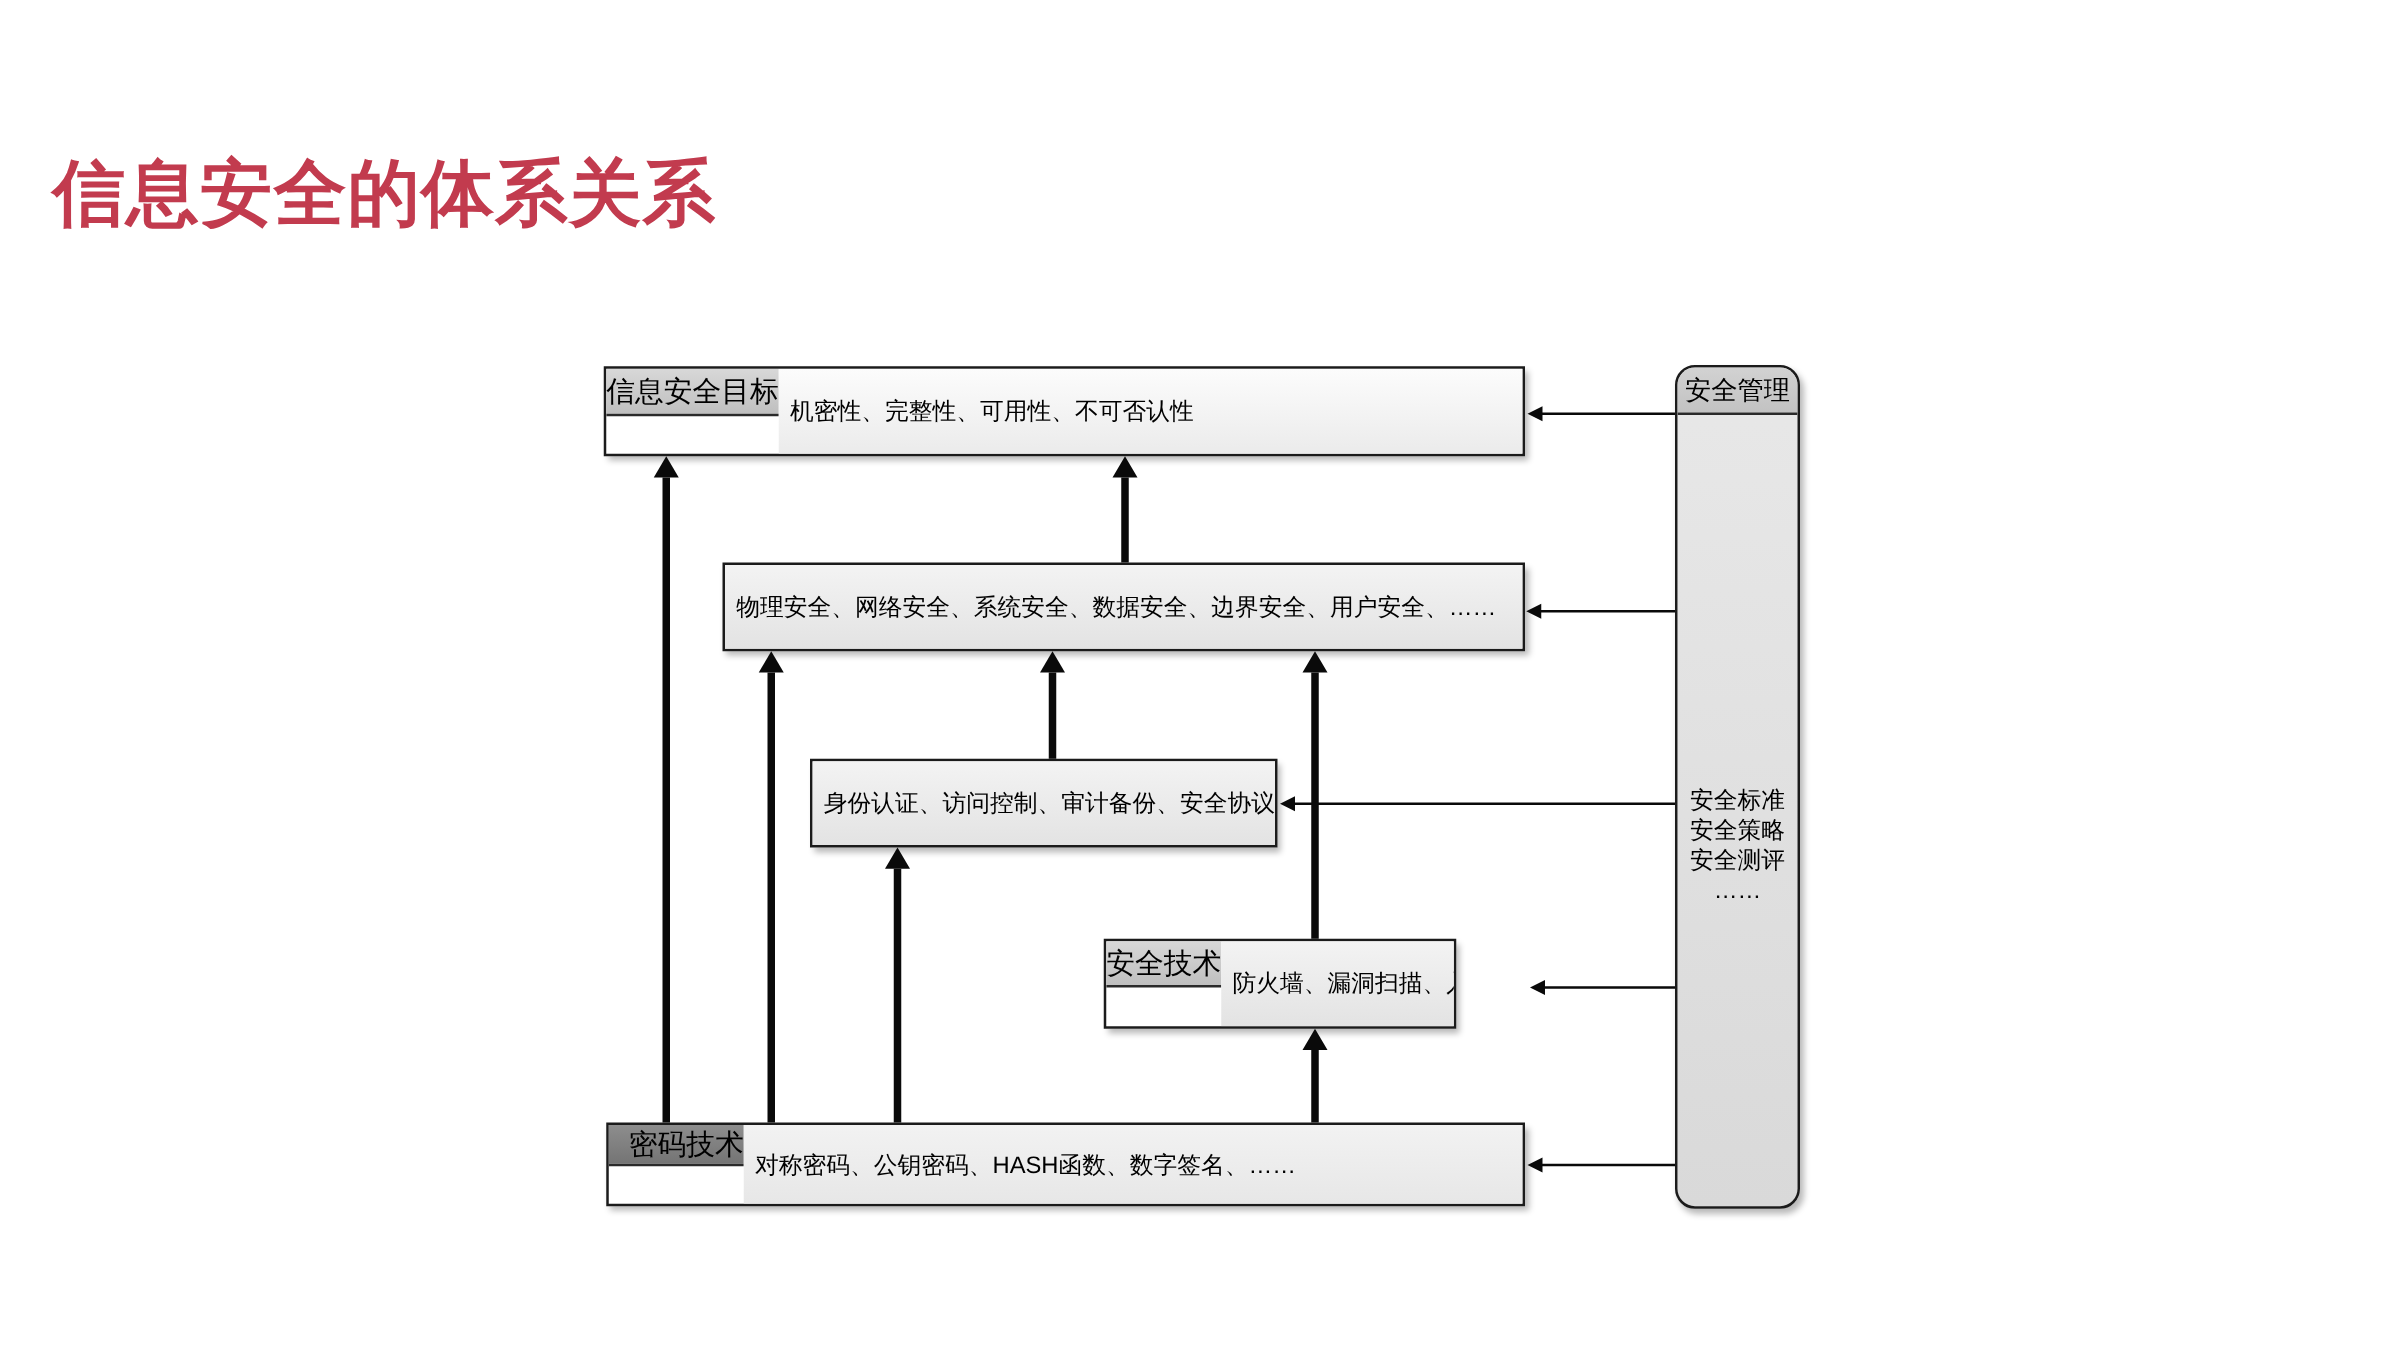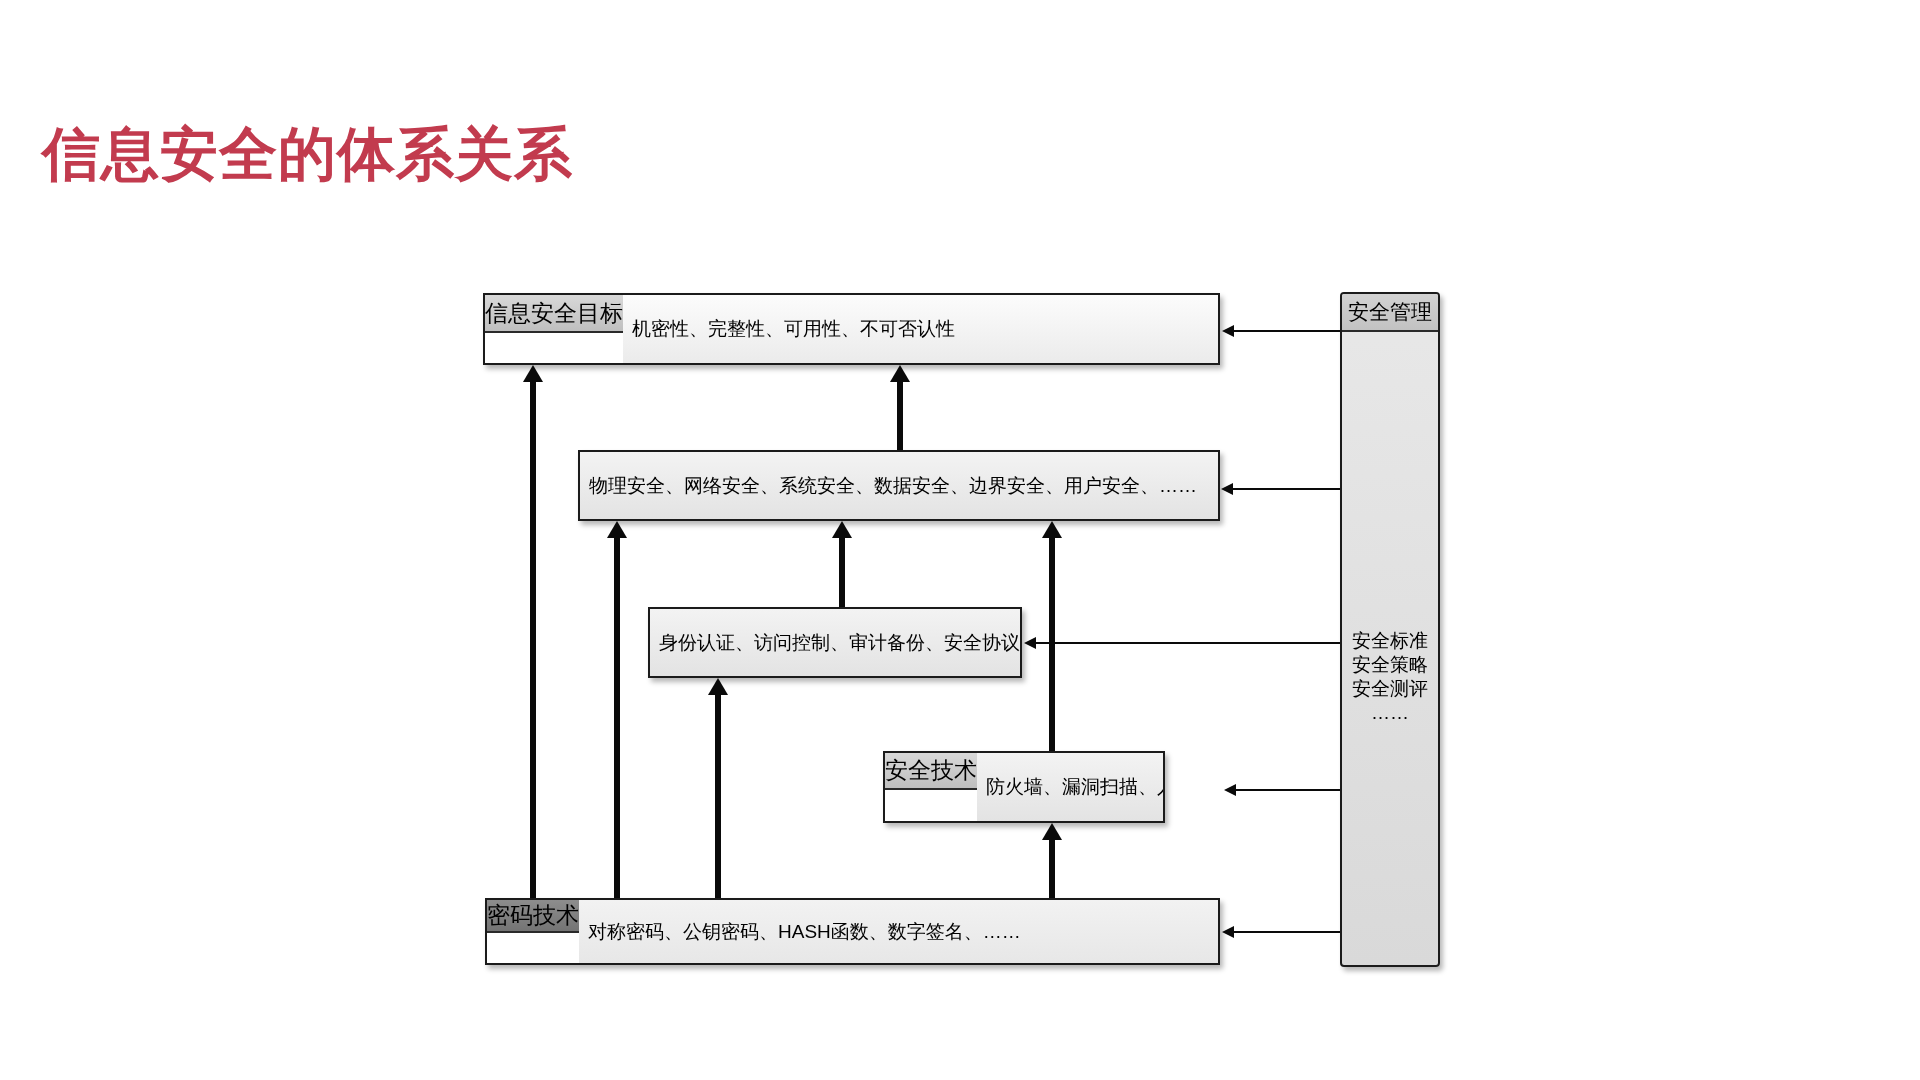--- a/index.html
+++ b/index.html
@@ -46,28 +46,28 @@
   }
   .box-body{
     flex:1 1 auto;
     display:flex;align-items:center;
     padding:18px 9px;
     font-size:19px;
     background:linear-gradient(#f3f3f3,#e3e3e3);
     white-space:nowrap;
   }
   .box.white-body .box-body{background:linear-gradient(#fcfcfc,#ebebeb);}
-  .box.dark .box-header{background:linear-gradient(#8d8d8d,#747474);}
+  .box.dark .box-header{background:linear-gradient(#8d8d8d,#747474);padding-left:16px;}
   .box.dark .box-body{background:linear-gradient(#f2f2f2,#e7e7e7);}
   
   .side-panel{
     position:absolute;
     left:1340px;top:292px;width:100px;height:675px;
     border:2px solid var(--border-color);
-    border-radius:4px;
+    border-radius:16px;
     box-shadow:3px 4px 5px rgba(0,0,0,0.28);
     background:linear-gradient(#e8e8e8,#d9d9d9);
     overflow:hidden;
   }
   .side-panel .panel-header{
     height:38px;
     background:linear-gradient(#d2d2d2,#c2c2c2);
     border-bottom:2px solid #2a2a2a;
     display:flex;align-items:center;justify-content:center;
     font-size:21px;

